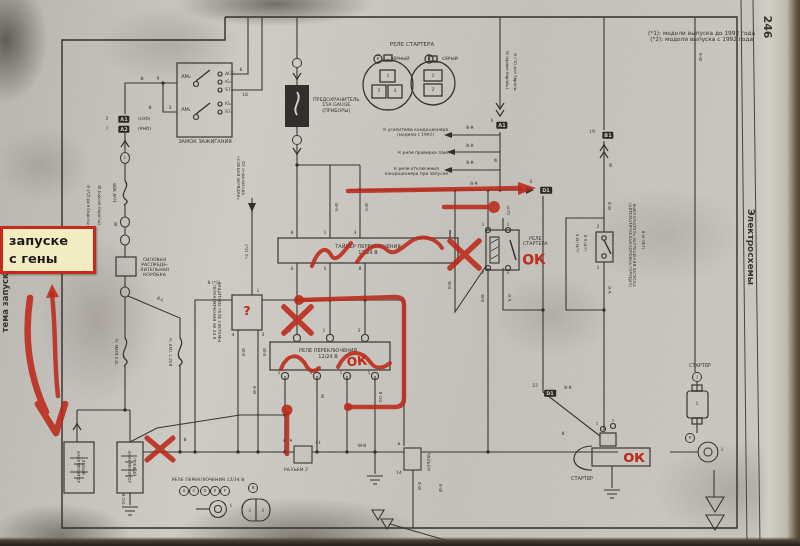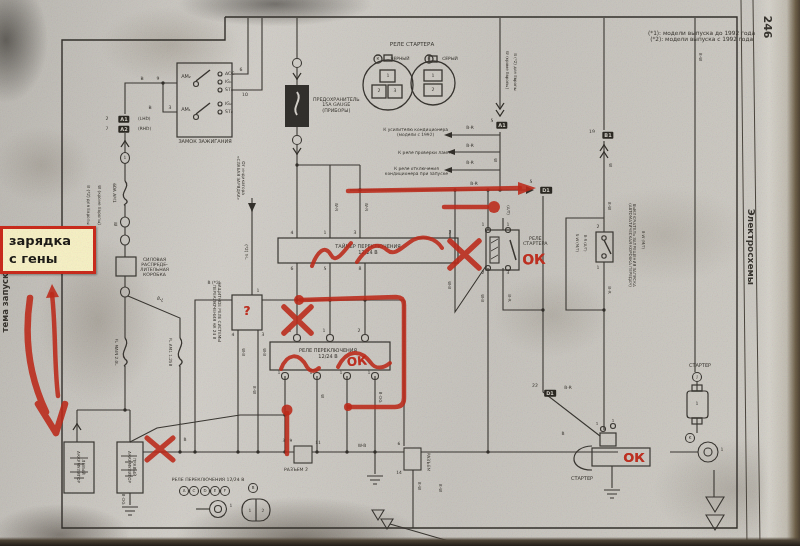--- a/index.html
+++ b/index.html
@@ -422,21 +422,21 @@
     <g fill="#bf2a1a" stroke="none" opacity="0.88">
       <polygon points="46,298 52,284 59,297"></polygon>
       <polygon points="518,182 536,188 518,195"></polygon>
       <circle cx="299" cy="300" r="5"></circle>
       <circle cx="348" cy="407" r="4"></circle>
       <circle cx="287" cy="410" r="5.5"></circle>
       <circle cx="494" cy="207" r="6"></circle>
     </g>
   </svg>
 
-  <div class="note">зарядка
+  <div class="note">запуске
 с гены</div>
 
   <div class="bottom-edge"></div>
 
   <svg class="noise" width="800" height="546">
     <filter id="n">
         <feTurbulence type="fractalNoise" baseFrequency="0.8" numOctaves="2" stitchTiles="stitch"></feTurbulence>
       </filter>
     <rect width="800" height="546" filter="url(#n)"></rect>
   </svg>

